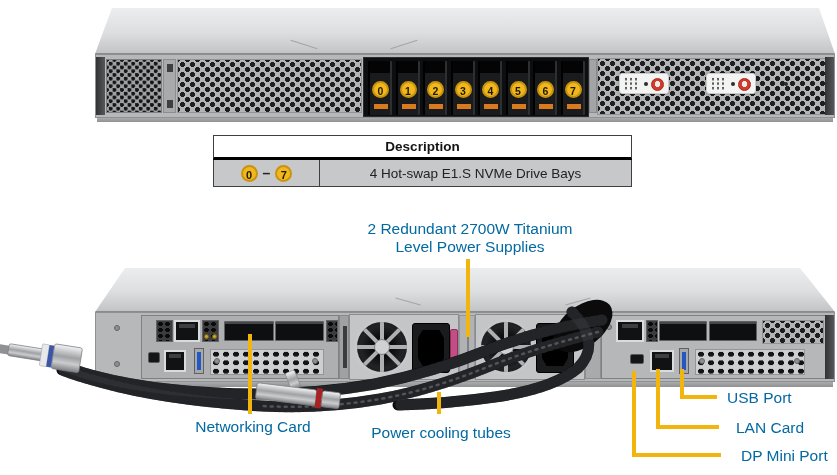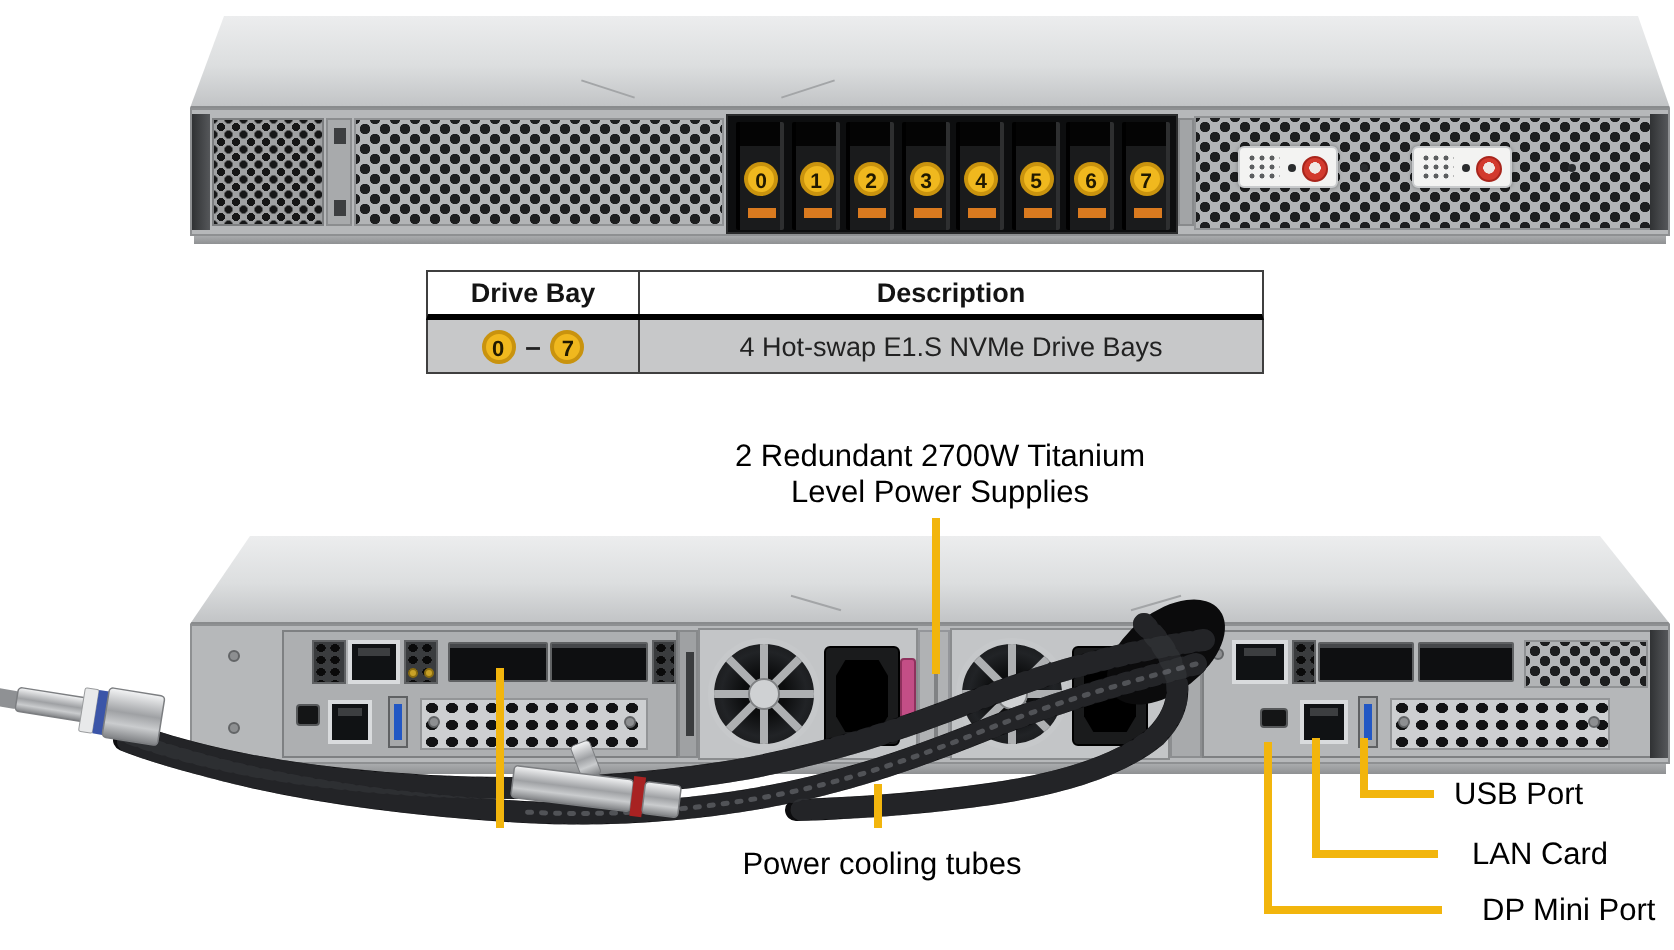--- a/index.html
+++ b/index.html
@@ -98,21 +98,21 @@
   .t-head { display:flex; height:25px; background:#ffffff; border:1.5px solid #3f3f3f; border-bottom:3px solid #000; font-weight:700; }
   .t-body { display:flex; height:27px; background:#c7c8c9; border:1.5px solid #3f3f3f; border-top:none; color:#222; }
   .t-c1 { width:106px; display:flex; align-items:center; justify-content:center; border-right:1.5px solid #3f3f3f; gap:5px; }
   .t-c2 { flex:1; display:flex; align-items:center; justify-content:center; }
   .tbl-circle { display:inline-block; width:17px; height:17px; border-radius:50%;
     background:var(--bay-yellow,#F0B81E); border:2px solid var(--bay-ring,#C9930E);
     font-size:11px; font-weight:700; line-height:16px; text-align:center; color:#221a00; }
   .tbl-dash { font-weight:700; font-size:14px; }
 
   
-  .callout { font-size:15.5px; line-height:18px; color:#000000; white-space:nowrap; }
+  .callout { font-size:15.5px; line-height:18px; color:#0369a1; white-space:nowrap; }
   .center { text-align:center; }
   sup.reg { font-size:9px; }
 </style>
 </head>
 <body>
 
 <div id="stage">
 
   <div class="abs" style="left:95px; top:8px; width:740px; height:116px;">
     <div class="abs lid" style="height:46px; clip-path:polygon(17px 0, 724px 0, 740px 46px, 0 46px); border-bottom:1px solid #898b8d;"></div>
@@ -179,21 +179,20 @@
       </div>
       <span class="abs dot-led" style="left:688px; top:27px;"></span>
 
       <div class="abs ear" style="right:0;"></div>
     </div>
     <div class="abs rail" style="top:110px; height:4px;"></div>
   </div>
 
   <div id="drive-table">
     <div class="t-head">
-      <div class="t-c1">Drive Bay</div>
       <div class="t-c2">Description</div>
     </div>
     <div class="t-body">
       <div class="t-c1">
         <span class="tbl-circle">0</span>
         <span class="tbl-dash">–</span>
         <span class="tbl-circle">7</span>
       </div>
       <div class="t-c2">4 Hot-swap E1.S NVMe Drive Bays</div>
     </div>
@@ -323,20 +322,21 @@
       <line x1="468" y1="259" x2="468" y2="337"></line>
       <line x1="250" y1="334" x2="250" y2="414"></line>
       <line x1="439" y1="392" x2="439" y2="414"></line>
       <polyline points="682,369 682,397 717,397"></polyline>
       <polyline points="658,369 658,427 719,427"></polyline>
       <polyline points="634,371 634,455 721,455"></polyline>
     </g>
   </svg>
 
   <div class="abs callout center" style="left:133px; top:418px; width:240px;">
+    <div>Networking Card</div>
   </div>
 
   <div class="abs callout center" style="left:356px; top:424px; width:170px;">
     <span>Power cooling tubes</span>
   </div>
 
   <div class="abs callout" style="left:727px; top:389px;">
     <span>USB Port</span>
   </div>
   <div class="abs callout" style="left:736px; top:419px;">

